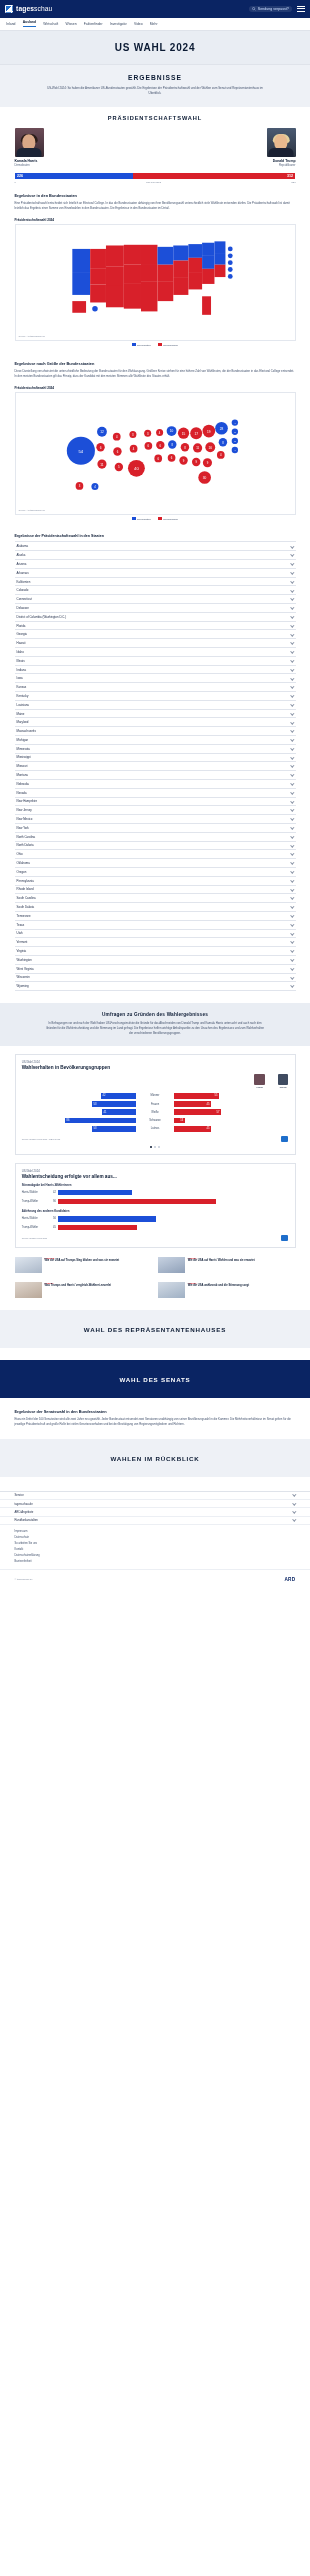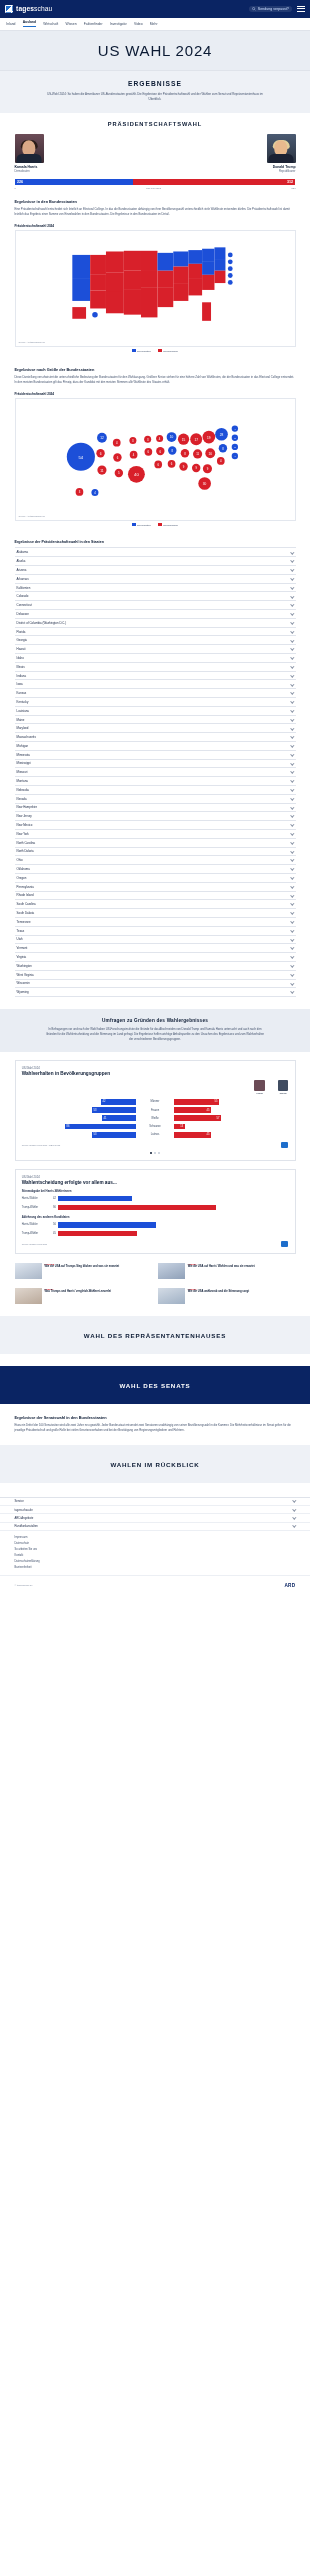--- a/index.html
+++ b/index.html
@@ -50,21 +50,21 @@
   .navbar a.active { color: #0b1a33; font-weight: bold; border-bottom: 1px solid #1e6ecb; padding-bottom: 1.6px; }
 
   
   .hero {
     background: #e9edf3;
     padding: 11.4px 0 10.3px;
     text-align: center;
     border-bottom: 0.5px solid #dfe3ea;
   }
   .hero h1 {
-    font-size: 15px; letter-spacing: 0.8px; font-weight: normal; color: #0b1a33;
+    font-size: 10px; letter-spacing: 0.8px; font-weight: bold; color: #0b1a33;
   }
   .band {
     background: #eef1f6;
     padding: 9.3px 0 11.4px;
     text-align: center;
   }
   .band h2 {
     font-size: 6.7px; letter-spacing: 1px; color: #0b1a33; font-weight: bold;
   }
   .band p.lede {

